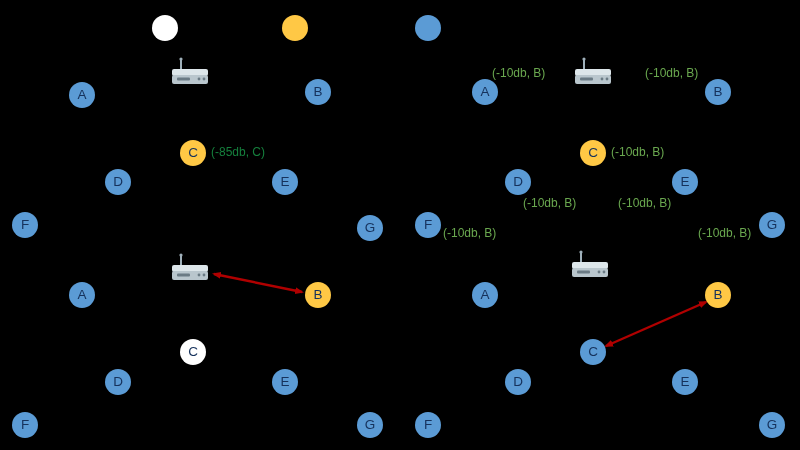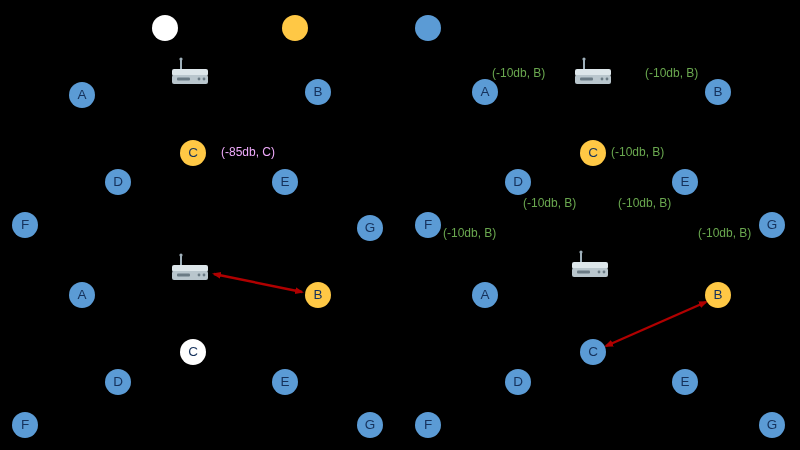--- a/index.html
+++ b/index.html
@@ -44,21 +44,21 @@
         <circle cx="30" cy="22" r="1.4" fill="#6b7b85"></circle>
         <circle cx="35" cy="22" r="1.4" fill="#6b7b85"></circle>
       </svg></div>
     <div class="node" style="left: 69px; top: 82px; background: rgb(91, 155, 213); color: rgb(22, 50, 92);">A</div>
     <div class="node" style="left: 305px; top: 79px; background: rgb(91, 155, 213); color: rgb(22, 50, 92);">B</div>
     <div class="node" style="left: 180px; top: 140px; background: rgb(255, 200, 69); color: rgb(22, 50, 92);">C</div>
     <div class="node" style="left: 105px; top: 169px; background: rgb(91, 155, 213); color: rgb(22, 50, 92);">D</div>
     <div class="node" style="left: 272px; top: 169px; background: rgb(91, 155, 213); color: rgb(22, 50, 92);">E</div>
     <div class="node" style="left: 12px; top: 212px; background: rgb(91, 155, 213); color: rgb(22, 50, 92);">F</div>
     <div class="node" style="left: 357px; top: 215px; background: rgb(91, 155, 213); color: rgb(22, 50, 92);">G</div>
-    <div class="annotation" style="left: 221px; top: 152px; color: #f0abfc;">(-85db, C)</div>
+    <div class="annotation" style="left: 211px; top: 152px; color: #15803d;">(-85db, C)</div>
     <div class="router" style="left: 572px; top: 57px;"><svg width="42" height="32" viewBox="0 0 42 32">
         <line x1="12" y1="2" x2="12" y2="12" stroke="#9fb0ba" stroke-width="2"></line>
         <circle cx="12" cy="2" r="1.6" fill="#9fb0ba"></circle>
         <rect x="3" y="12" width="36" height="7" rx="2" fill="#dde6ea"></rect>
         <rect x="3" y="18" width="36" height="9" rx="2" fill="#b9c6cd"></rect>
         <rect x="8" y="20.5" width="13" height="3" rx="1" fill="#6b7b85"></rect>
         <circle cx="30" cy="22" r="1.4" fill="#6b7b85"></circle>
         <circle cx="35" cy="22" r="1.4" fill="#6b7b85"></circle>
       </svg></div>
     <div class="node" style="left: 472px; top: 79px; background: rgb(91, 155, 213); color: rgb(22, 50, 92);">A</div>

